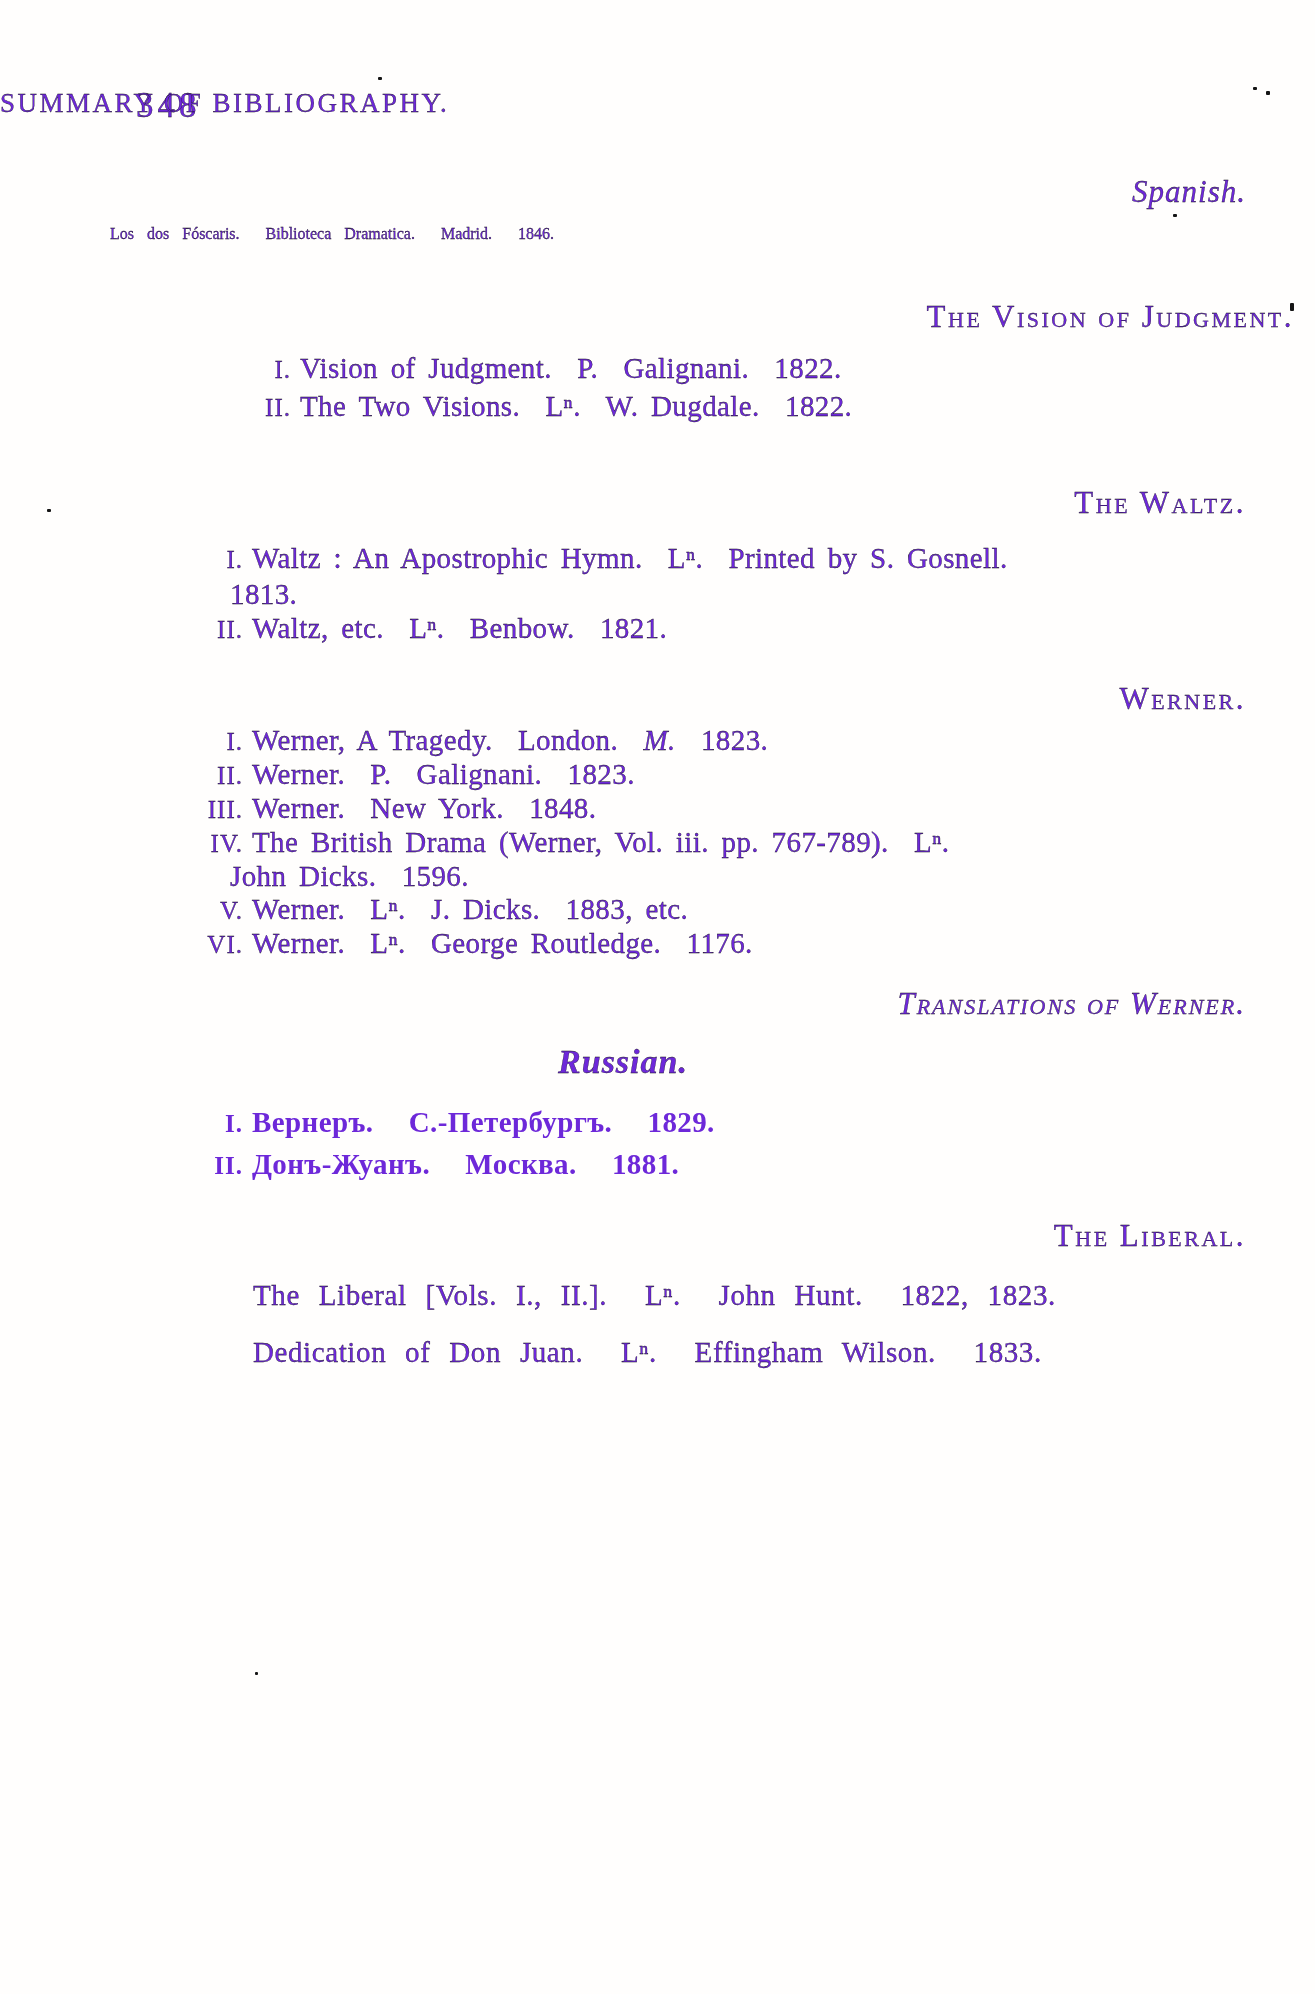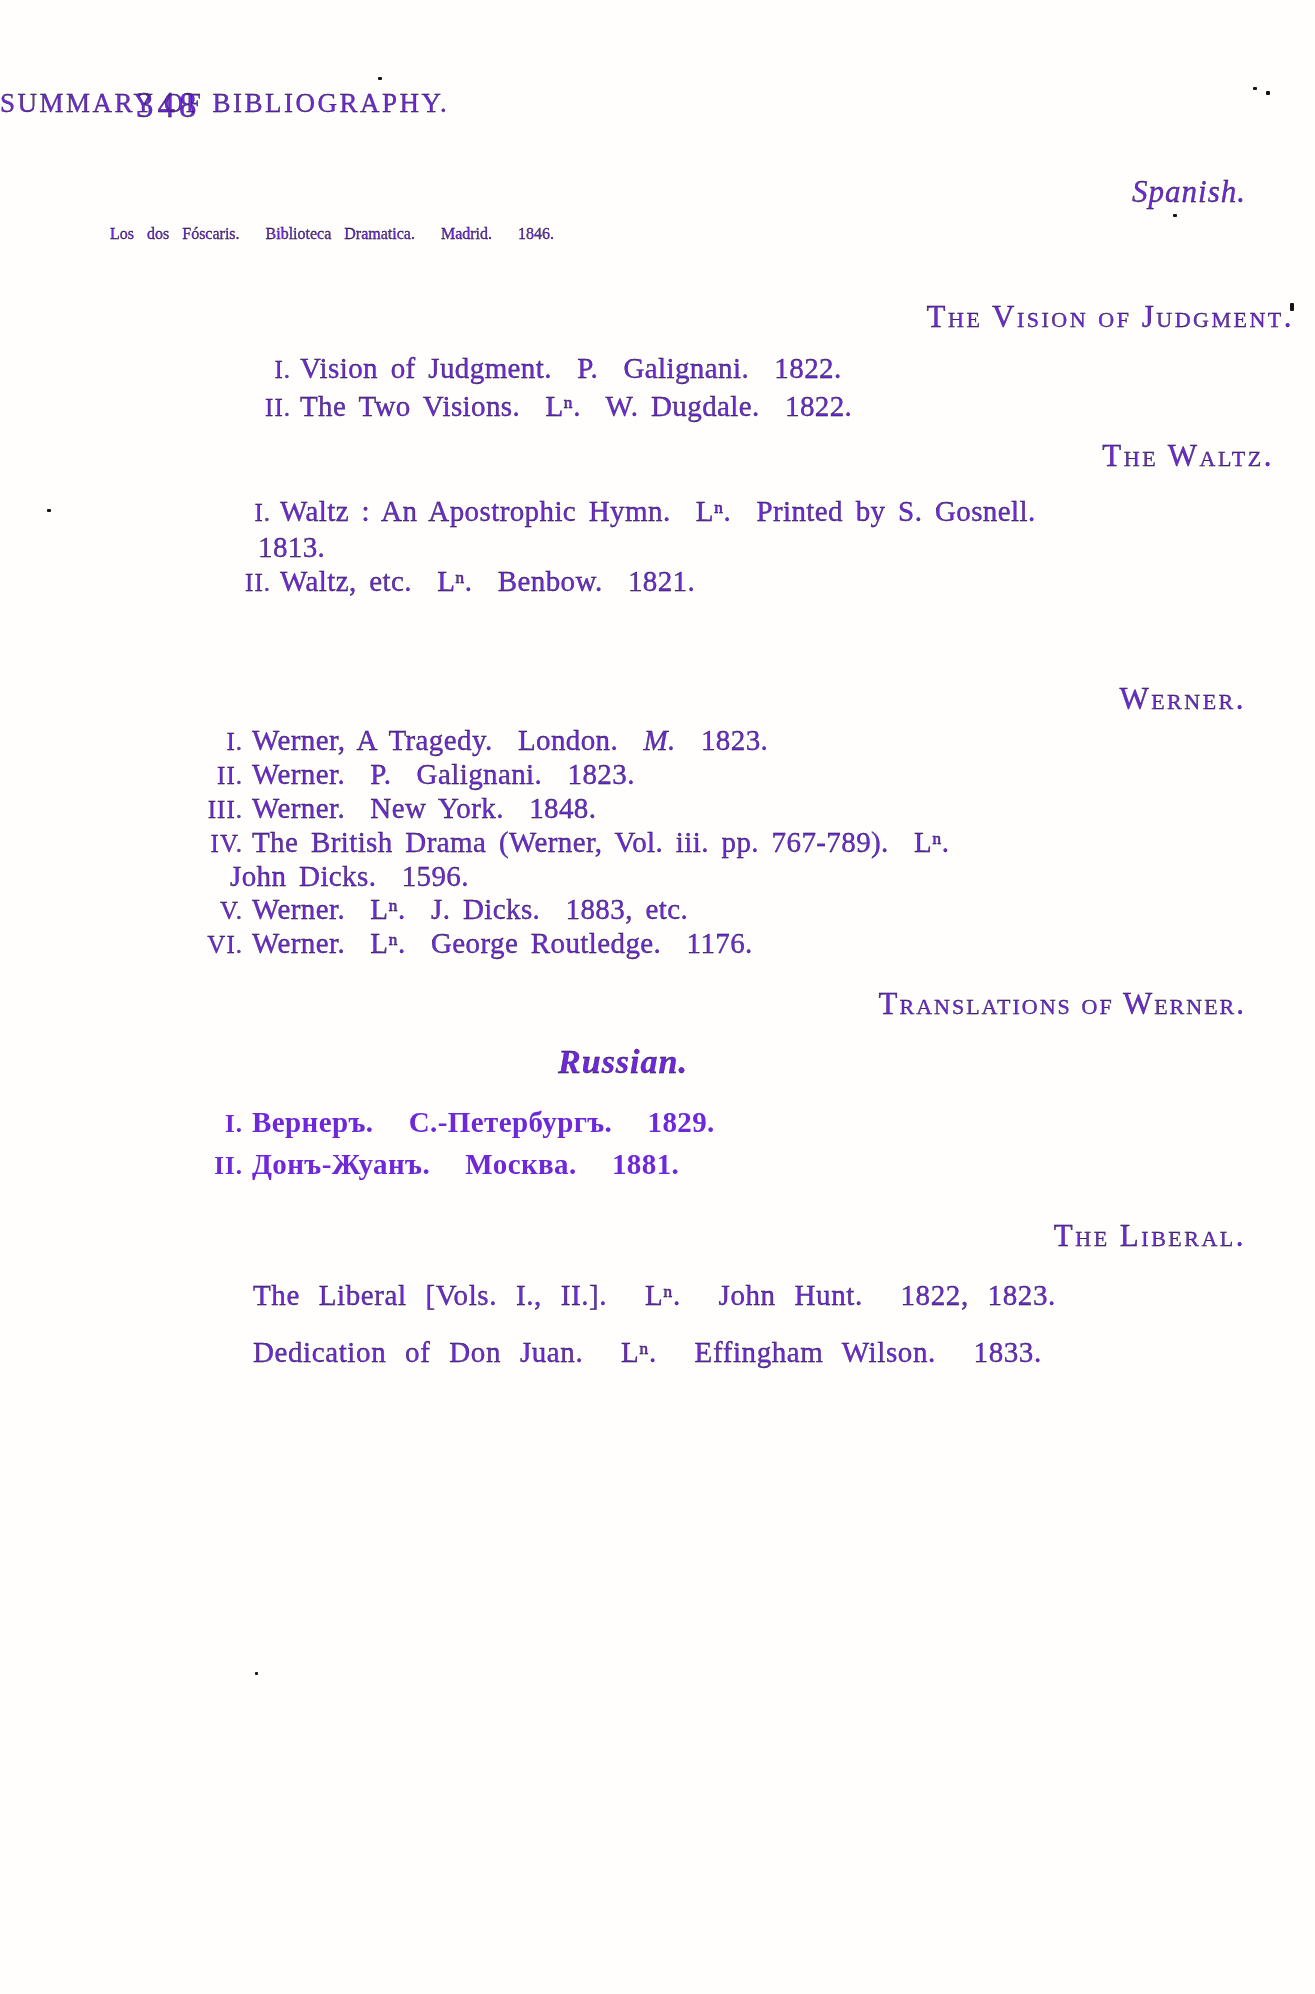--- a/index.html
+++ b/index.html
@@ -25,37 +25,37 @@
     font-size:27px;letter-spacing:2.5px;
   }
   
   .sec{position:absolute;left:0;width:1246px;}
   .heading{
     margin:0;text-align:right;font-weight:normal;
     font-size:31px;line-height:40px;
     font-variant:small-caps;letter-spacing:2.5px;
   }
   .heading.italic-h{font-style:italic;font-variant:normal;letter-spacing:1px;}
-  .heading.italic-sc{letter-spacing:2px;}
+  .heading.italic-sc{font-style:italic;letter-spacing:2px;}
   .entries{margin-left:150px;font-size:29px;}
   .row{display:flex;align-items:baseline;line-height:34px;white-space:pre-wrap;}
   .num{
     width:93px;flex:0 0 93px;text-align:right;
     font-size:25px;letter-spacing:1px;
   }
   .etext{margin-left:9px;word-spacing:5px;letter-spacing:0.4px;}
   .carryover{margin-left:80px;line-height:34px;word-spacing:5px;letter-spacing:0.4px;white-space:pre-wrap;}
   .it{font-style:italic;}
   
   #sec-spanish{top:172px;}
   #sec-spanish .plain-entry{margin:5px 0 0 110px;line-height:34px;word-spacing:9px;white-space:pre-wrap;}
   #sec-vision{top:297px;padding-left:48px;}
   #sec-vision .entries{margin-top:13px;}
   #sec-vision .row{line-height:37px;}
-  #sec-waltz{top:436px;padding-left:28px;}
+  #sec-waltz{top:483px;}
   #sec-waltz .entries{margin-top:18px;}
   #sec-werner{top:679px;}
   #sec-werner .entries{margin-top:5px;}
   #sec-werner .row{line-height:33px;}
   #sec-werner .carryover{line-height:33px;}
   #sec-translations{top:984px;}
   .subheading{margin:18px 0 0 0;text-align:center;font-style:italic;font-size:34px;line-height:40px;letter-spacing:1px;}
   #sec-translations .entries{margin-top:20px;}
   #sec-translations .row{line-height:40px;font-weight:bold;-webkit-text-stroke:0;}
   #sec-translations .etext{word-spacing:10px;}

